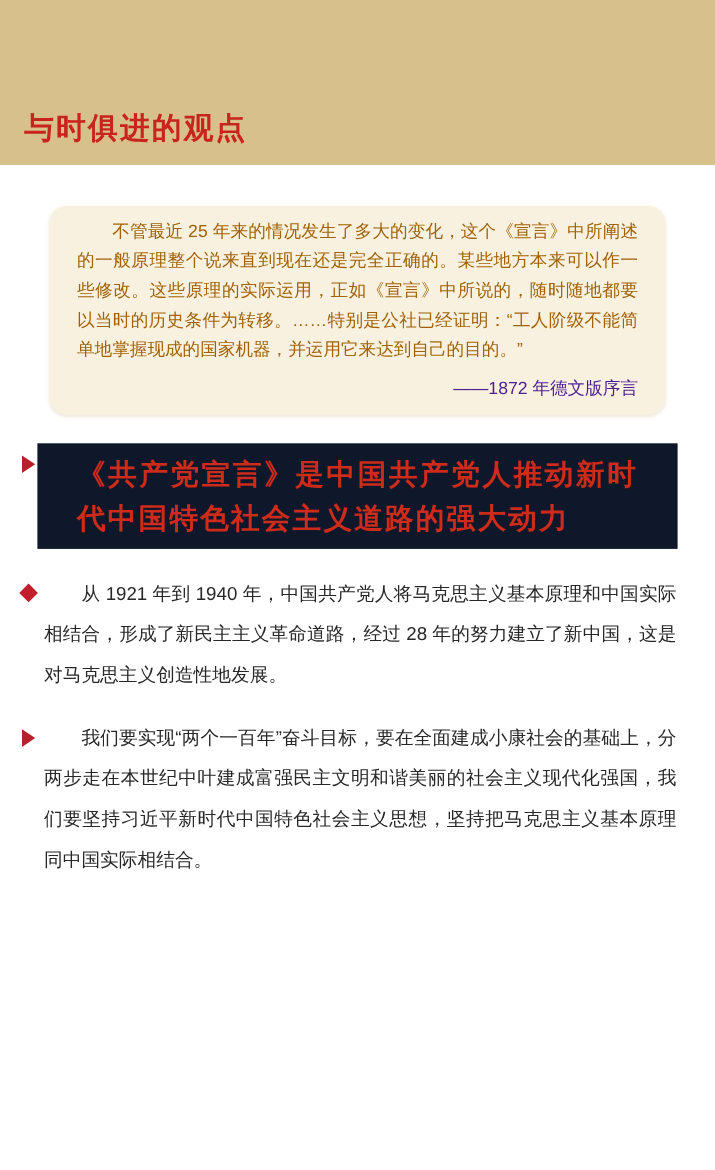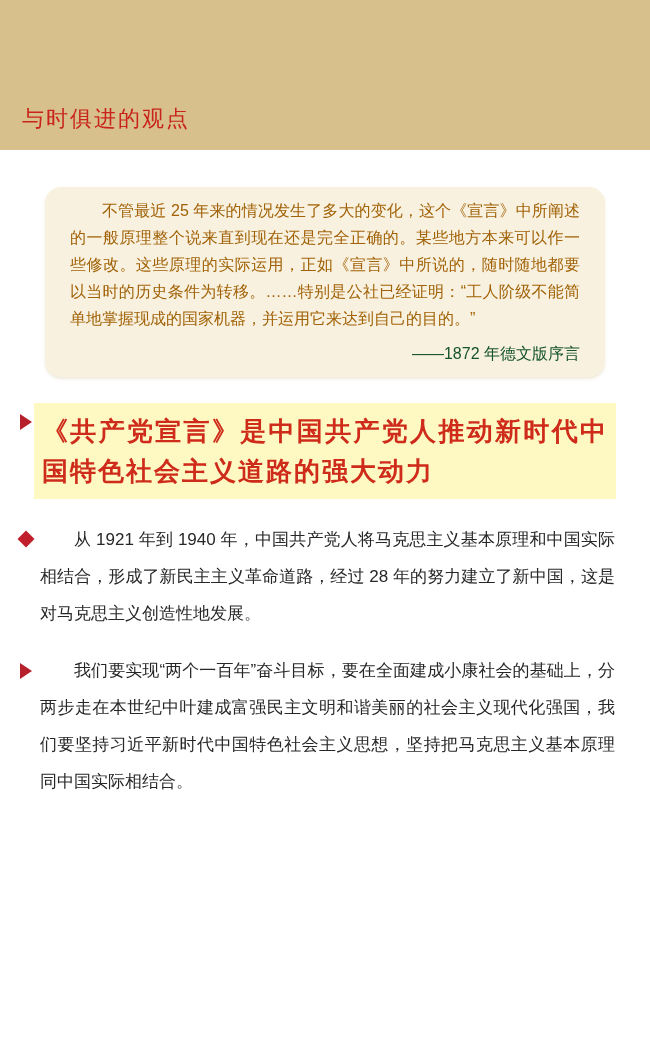--- a/index.html
+++ b/index.html
@@ -7,34 +7,34 @@
     width:650px;height:1064px;overflow:hidden;background:#ffffff;
     font-family:"Liberation Sans","DejaVu Sans",sans-serif;
     color:#272727;
   }
   
   .top-band{
     position:relative;height:150px;background:#d8c08d;
   }
   .top-band h1{
     position:absolute;left:22px;bottom:20px;margin:0;
-    font-size:22px;font-weight:normal;color:#c8231c;letter-spacing:2px;line-height:1;
+    font-size:27px;font-weight:bold;color:#c8231c;letter-spacing:2px;line-height:1;
   }
   
   .quote-box{
     margin:37px 45px 0 45px;background:#f8f1df;border-radius:16px;
     padding:10px 25px 10px 25px;
     box-shadow:0 2px 3px rgba(190,170,120,0.25);
   }
   .quote-box .quote-text{
     margin:0;font-size:16px;line-height:27px;color:#a16207;
     text-indent:2em;text-align:justify;
   }
   .quote-box .attribution{
-    margin:8px 0 0 0;font-size:16px;line-height:27px;color:#14532d;
+    margin:8px 0 0 0;font-size:16px;line-height:27px;color:#4c1d95;
     text-align:right;
   }
   
   .point{
     position:relative;padding:0 35px 0 40px;
     font-size:17px;line-height:37px;text-align:justify;
   }
   .point .point-text{margin:0;text-indent:2em;}
   .bullet{position:absolute;left:20px;display:block;}
   .bullet.triangle{
@@ -42,21 +42,21 @@
     border-top:8px solid transparent;border-bottom:8px solid transparent;
     border-left:12px solid #b5202a;
   }
   .bullet.diamond{
     top:12px;width:12px;height:12px;background:#c01f2b;
     transform:rotate(45deg);
   }
   .point-intro{margin-top:26px;}
   
   .banner{
-    margin:4px 34px 0 34px;background:#fef9c3;padding:8px 8px;
+    margin:4px 34px 0 34px;background:#0f172a;padding:8px 36px;
   }
   .banner .banner-title{
     margin:0;font-size:26px;line-height:40px;font-weight:bold;
     color:#ce2b1a;letter-spacing:2px;text-align:justify;
   }
   .point-1{margin-top:22px;}
   .point-2{margin-top:16px;}
   .point-3{margin-top:22px;}
   .point-4{margin-top:20px;}
 </style>

